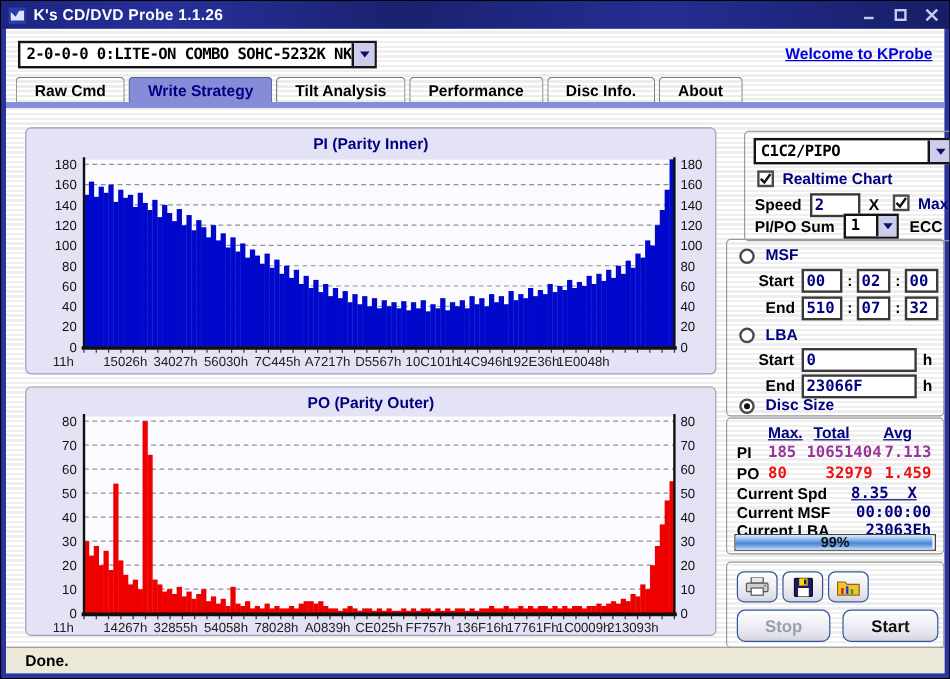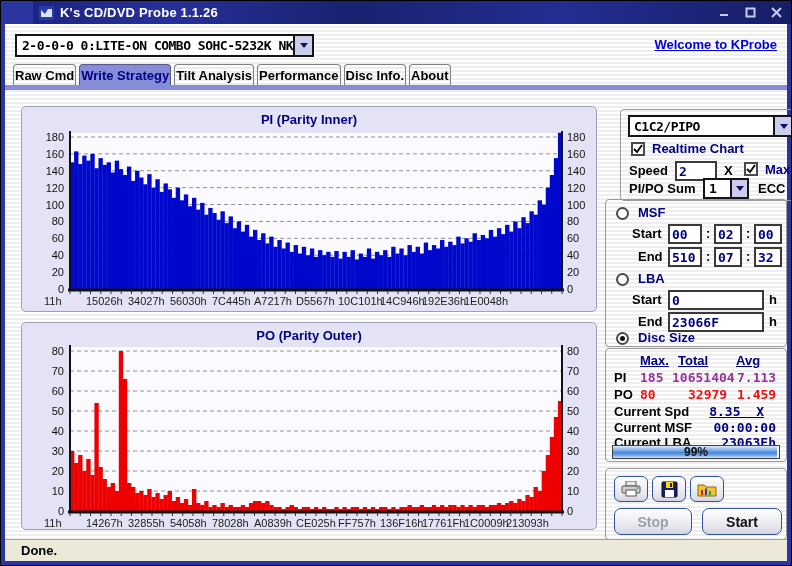--- a/index.html
+++ b/index.html
@@ -5,21 +5,21 @@
   * { box-sizing: border-box; margin: 0; padding: 0; }
   body { font-family: "Liberation Sans", sans-serif; background:#555; }
   .window {
     position: relative; width: 792px; height: 566px;
     border: 1px solid #000; background:#2a35a0; overflow: hidden;
   }
   
   .titlebar {
     position: absolute; top:0; left:0; right:0; height:23px;
     background: linear-gradient(90deg,#1c2582,#27309a 18%,#19226f 42%,#242e92 70%,#161e66);
-    display:flex; align-items:center; color:#fff;margin-left:32px;
+    display:flex; align-items:center; color:#fff;
   }
   .titlebar .app-icon { margin-left:6px; width:15px; height:14px; }
   .titlebar .title-text { margin-left:6px; font-size:13px; font-weight:bold; letter-spacing:0.2px; }
   .winbtns { position:absolute; right:8px; top:4px; display:flex; gap:12px; }
   .winbtn { width:14px; height:14px; display:flex; align-items:center; justify-content:center; cursor:default; }
   
   .client {
     position:absolute; top:23px; left:4px; right:4px; bottom:4px;
     background: repeating-linear-gradient(180deg,#ffffff 0px,#ffffff 2px,#eeeeee 2px,#eeeeee 4px);
   }
@@ -37,21 +37,21 @@
     display:flex; align-items:center; justify-content:center;
   }
   .arrow-down { width:0; height:0; border-left:4px solid transparent; border-right:4px solid transparent; border-top:5px solid #101060; }
   .welcome-link {
     position:absolute; right:10px; top:13px; color:#0000dd; font-size:13px; font-weight:bold;
     text-decoration:underline; cursor:pointer;
   }
   
   .tabs-row { position:absolute; left:8px; top:40px; height:21px; display:flex; gap:3px; }
   .tab {
-    height:21px; padding:0 1px; display:flex; align-items:center;
+    height:21px; padding:0 15px; display:flex; align-items:center;
     border:1px solid #808080; border-bottom:none; border-radius:4px 4px 0 0;
     background:repeating-linear-gradient(180deg,#ffffff 0 2px,#ececec 2px 4px);
     font-size:13px; font-weight:bold; color:#000; cursor:default;
   }
   .tab.active { background:#858cd8; color:#000080; border-color:#5a5a8a; }
   .tab-underline { position:absolute; left:0; right:0; top:61px; height:5px; background:#858cd8; }
   
   .chart-panel {
     position:absolute; left:16px; width:576px;
     background:#e3e3f5; border:1px solid #9ca0b8; border-radius:5px;

